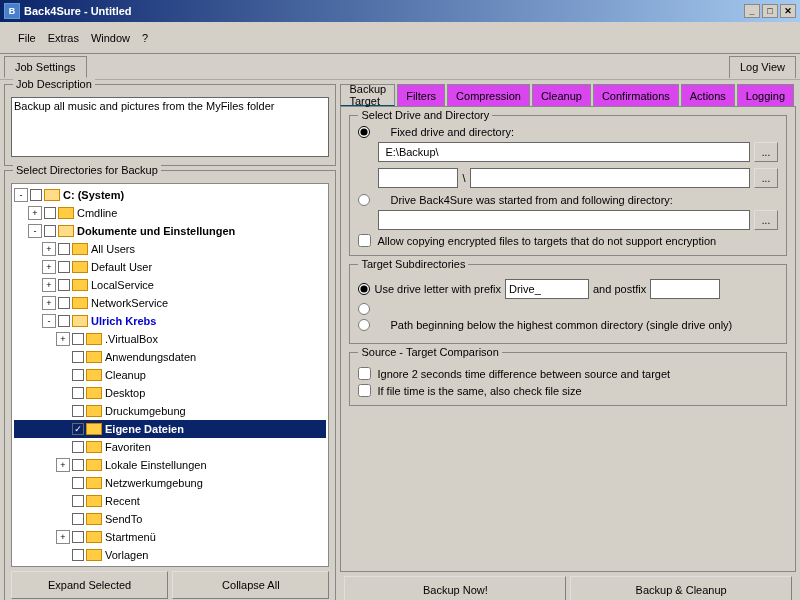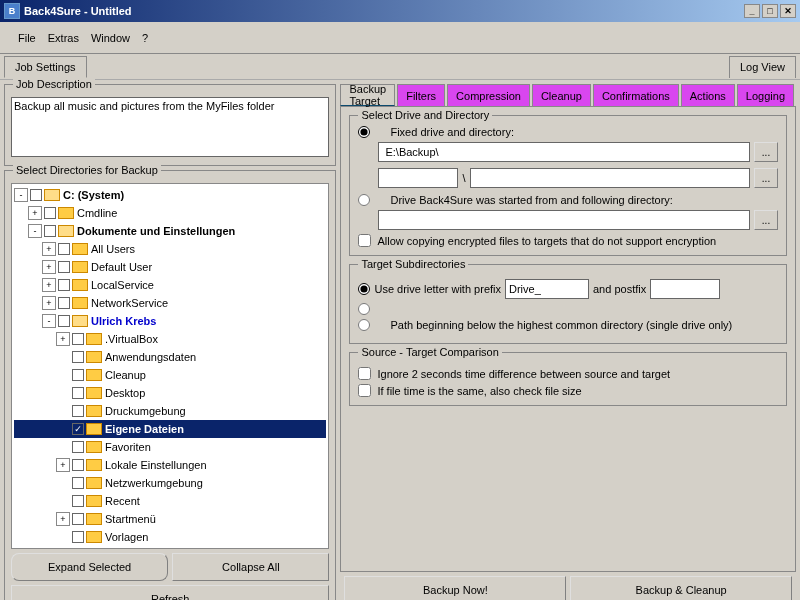--- a/index.html
+++ b/index.html
@@ -516,20 +516,29 @@
         <div class="tree-item">
           <span class="tree-indent"></span>
             <span class="tree-indent"></span>
             <span class="tree-indent"></span>
           <span class="tree-spacer"></span>
           <span class="checkbox"></span>
           <span class="folder-icon"></span>
           <span class="tree-label">Recent</span>
         </div>
 
+        <div class="tree-item">
+          <span class="tree-indent"></span>
+            <span class="tree-indent"></span>
+            <span class="tree-indent"></span>
+          <span class="tree-spacer"></span>
+          <span class="checkbox"></span>
+          <span class="folder-icon"></span>
+          <span class="tree-label">SendTo</span>
+        </div>
 
         <div class="tree-item">
           <span class="tree-indent"></span>
             <span class="tree-indent"></span>
             <span class="tree-indent"></span>
           <span class="tree-expand">+</span>
           <span class="checkbox"></span>
           <span class="folder-icon"></span>
           <span class="tree-label">Startmenü</span>
         </div>
@@ -539,21 +548,21 @@
             <span class="tree-indent"></span>
             <span class="tree-indent"></span>
           <span class="tree-spacer"></span>
           <span class="checkbox"></span>
           <span class="folder-icon"></span>
           <span class="tree-label">Vorlagen</span>
         </div>
       </div>
 
       <div class="bottom-buttons" style="margin-top:4px; margin-bottom:4px;">
-        <button class="win-btn" style="flex:1;border-radius:8px;">Expand Selected</button>
+        <button class="win-btn" style="flex:1;">Expand Selected</button>
         <button class="win-btn" style="flex:1;">Collapse All</button>
       </div>
 
       <div style="margin-bottom:4px;">
         <button class="win-btn refresh-btn">Refresh</button>
       </div>
     </div>
 
   </div>
 

